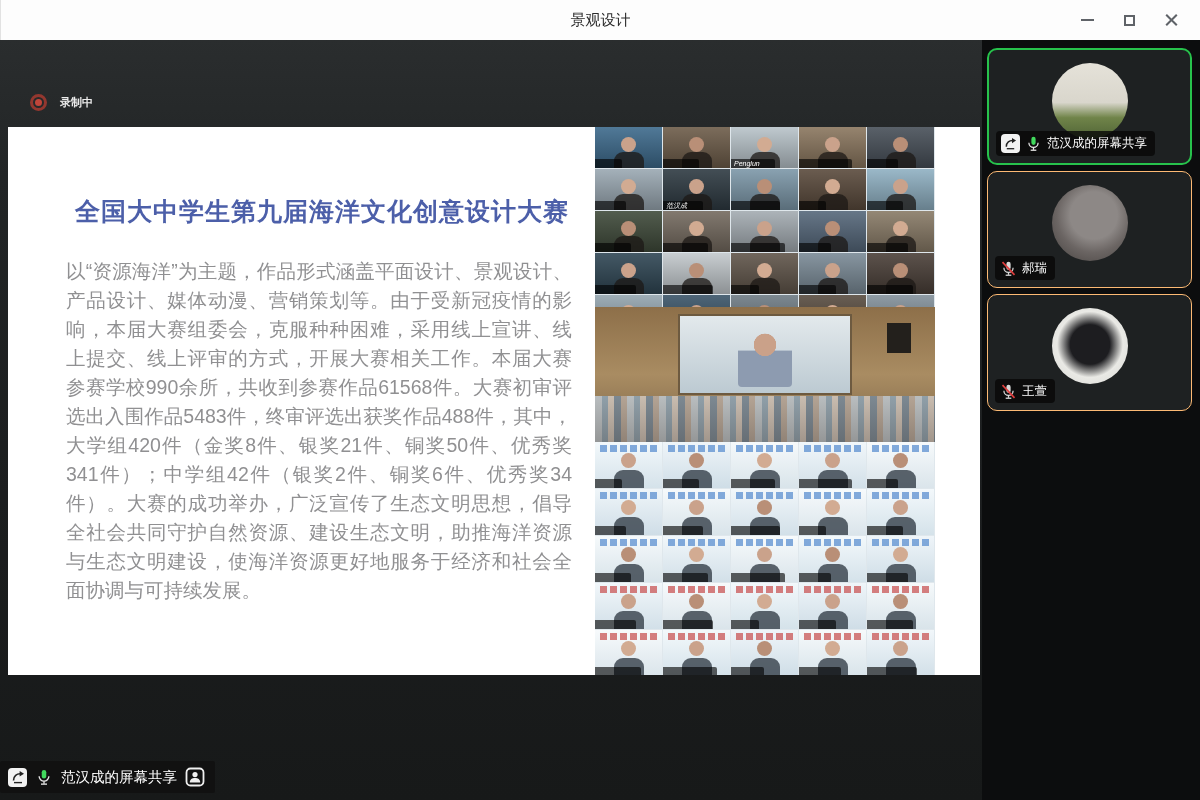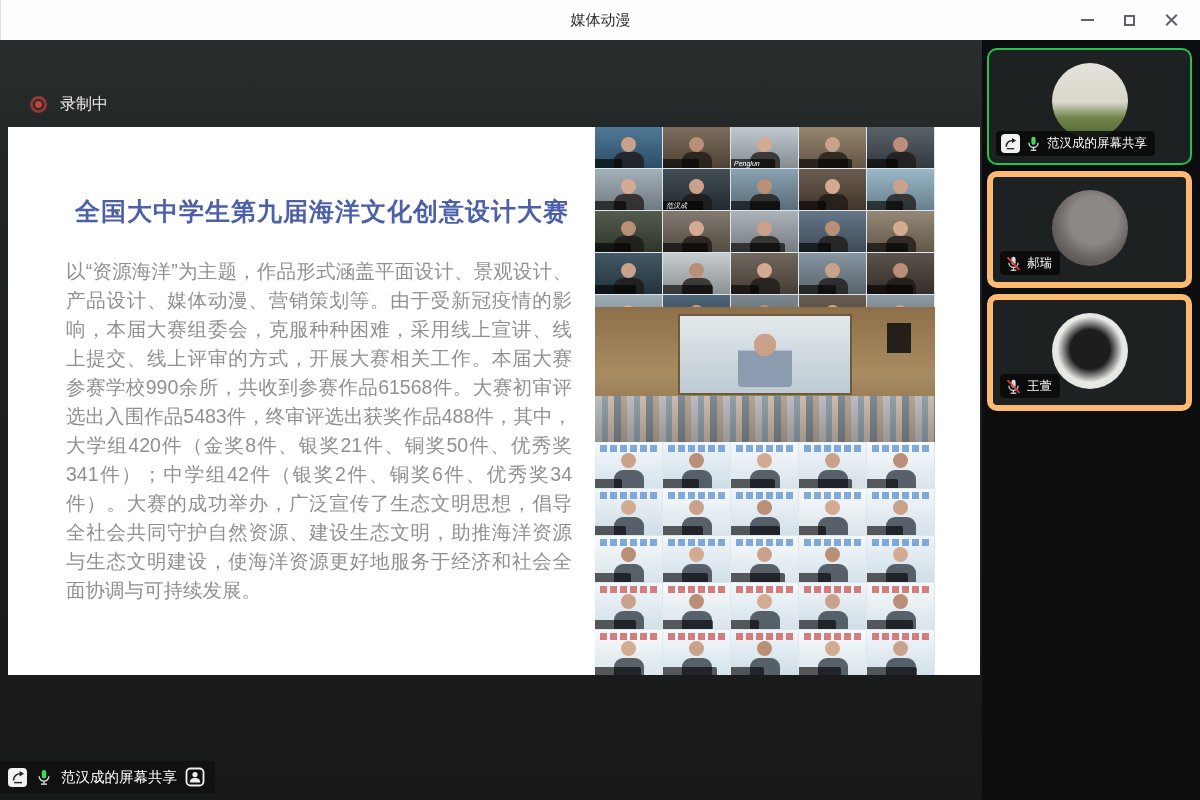--- a/index.html
+++ b/index.html
@@ -22,21 +22,21 @@
   .glyph-close::before { transform:rotate(45deg); } .glyph-close::after { transform:rotate(-45deg); }
 
   
   .meeting { position:absolute; left:0; top:40px; width:982px; height:760px;
     background:linear-gradient(180deg,#2a2d2e 0%,#222526 18%,#1c1e1f 60%,#171919 100%); }
 
   .rec { position:absolute; left:30px; top:54px; display:flex; align-items:center; gap:13px; cursor:pointer; }
   .rec-dot { width:17px; height:17px; border-radius:50%; border:3px solid #93372f;
     display:flex; align-items:center; justify-content:center; }
   .rec-dot i { width:7px; height:7px; border-radius:50%; background:#c0453a; display:block; }
-  .rec-label { color:#ececec; font-size:16px; }
+  .rec-label { color:#ececec; font-size:11px;font-weight:bold; }
 
   
   .shared { position:absolute; left:8px; top:87px; width:972px; height:548px; background:#ffffff; }
   .slide-title { position:absolute; left:67px; top:68px; width:500px;
     font-size:25px; font-weight:bold; color:#4c5fa9; letter-spacing:1px; }
   .slide-body { position:absolute; left:58px; top:130px; width:506px;
     font-size:19.5px; line-height:29px; color:#909092; text-align:justify; }
 
   
   .wall { position:absolute; left:587px; top:0; width:340px; height:548px; overflow:hidden; background:#dfe7ec; }
@@ -85,36 +85,36 @@
   .mic .slash { display:none; }
   .mic.muted .slash { display:block; }
   .badge-host { width:26px; height:26px; background:#ee7b1c; border-radius:3px;
     display:inline-flex; align-items:center; justify-content:center; flex:none; }
   .icon-avatarbox { width:20px; height:20px; display:inline-flex; flex:none; cursor:pointer; }
 
   
   .sidebar { position:absolute; left:982px; top:40px; width:218px; height:760px; background:#0c0d0e;
     padding:8px 8px 0 5px; display:flex; flex-direction:column; gap:6px; }
   .ptile { position:relative; height:117px; flex:none; background:#1e2122;
-    border:6px solid #fdba74; border-radius:10px; cursor:pointer; }
+    border:1px solid #fdba74; border-radius:10px; cursor:pointer; }
   .ptile.active { border:2px solid #27c24c; }
   .avatar { position:absolute; left:50%; top:13px; transform:translateX(-50%);
     width:76px; height:76px; border-radius:50%; }
   .chiprow { position:absolute; left:7px; bottom:7px; display:flex; align-items:center; gap:5px; max-width:196px; }
   .chip { display:flex; align-items:center; gap:5px; background:rgba(8,8,8,.8);
     border-radius:4px; padding:3px 8px 3px 5px; min-height:24px; }
   .pname { color:#fff; font-size:12.5px; white-space:nowrap; overflow:hidden; text-overflow:ellipsis; }
 </style>
 </head>
 <body>
 
 <div class="window">
 
   <div class="titlebar">
-    <span class="title">媒体动漫</span>
+    <span class="title">景观设计</span>
     <div class="win-controls">
       <button class="wc">
           <span class="glyph-min"></span>
         </button>
       <button class="wc">
           <span class="glyph-max"></span>
         </button>
       <button class="wc">
           <span class="glyph-close"></span>
         </button>

